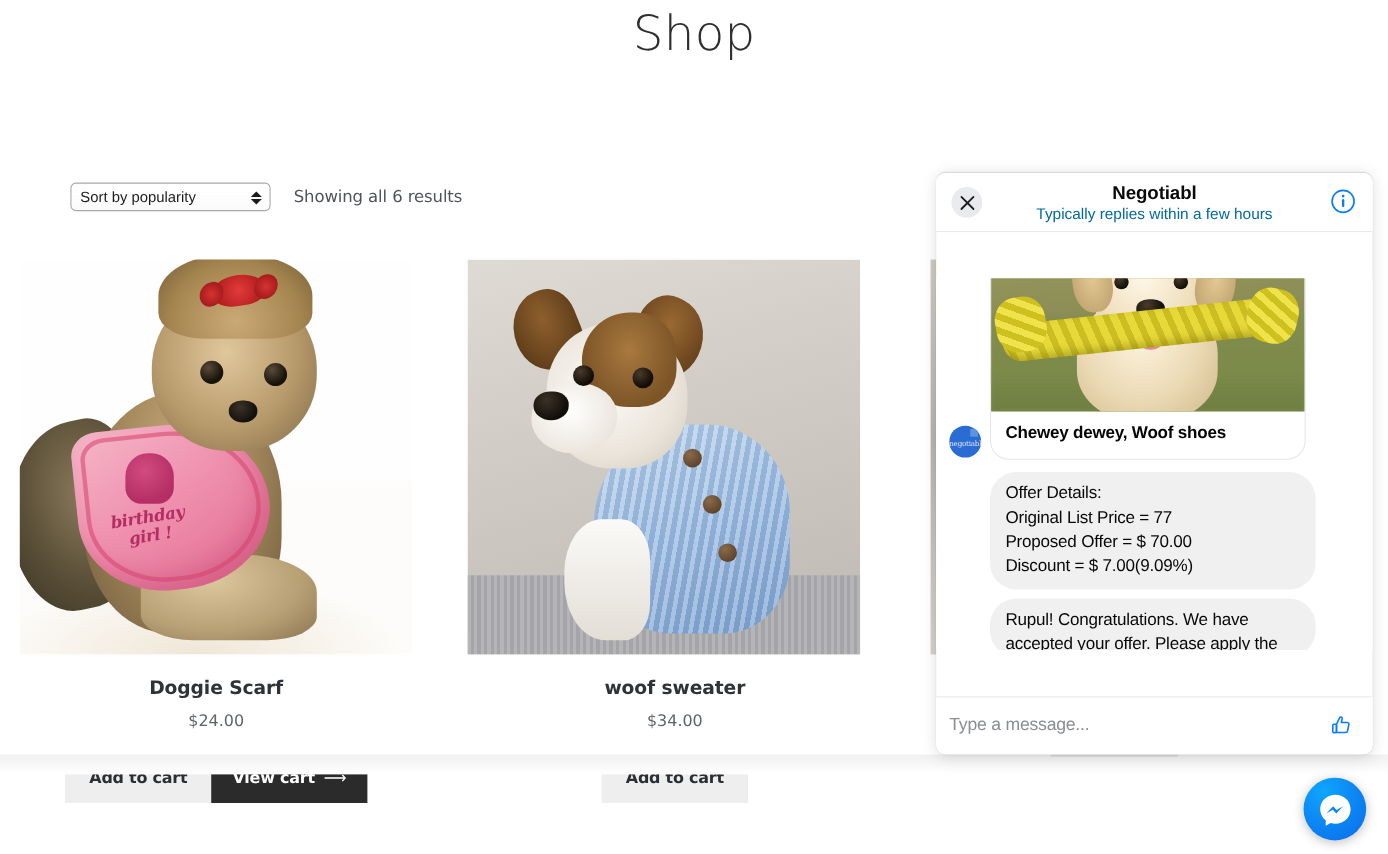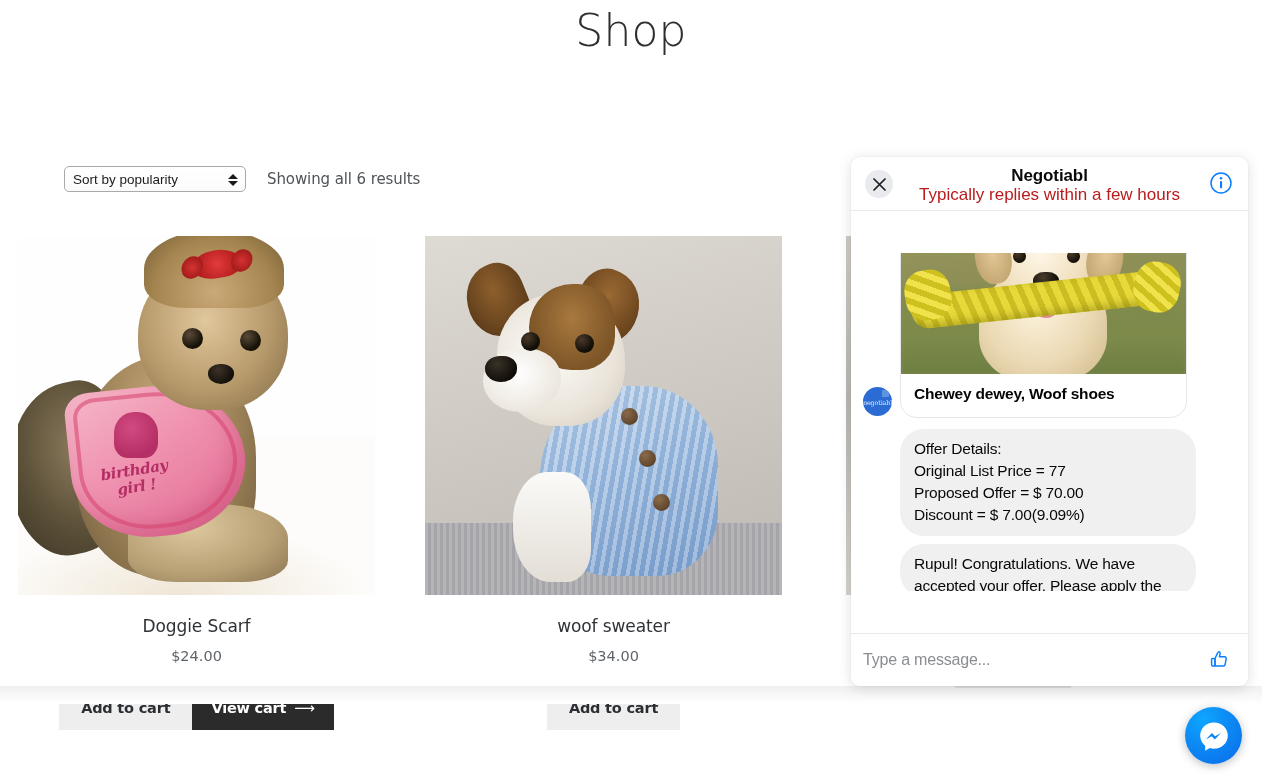--- a/index.html
+++ b/index.html
@@ -97,21 +97,21 @@
     width: 357px;
     height: 359px;
     overflow: hidden;
     position: relative;
     background: #fff;
   }
   .product .title {
     margin-top: 20px;
     font-family: "DejaVu Sans", sans-serif;
     font-size: 17px;
-    font-weight: 400;
+    font-weight: 700;
     color: #2f3337;
     line-height: 22px;
     letter-spacing: -0.1px;
   }
   .product .price {
     margin-top: 11px;
     font-family: "DejaVu Sans", sans-serif;
     font-size: 14.5px;
     color: #5f6469;
   }
@@ -333,22 +333,22 @@
     background: #fff;
   }
   .chat-title {
     font-size: 17px;
     font-weight: 700;
     color: #0a0a0a;
     line-height: 20px;
     letter-spacing: -0.1px;
   }
   .chat-subtitle {
-    font-size: 17px;
-    color: #b91c1c;
+    font-size: 14px;
+    color: #0369a1;
     line-height: 15px;
     margin-top: 1px;
     text-align: right;
   }
   .close-btn {
     position: absolute;
     left: 14px;
     top: 13px;
     width: 28px; height: 28px;
     border-radius: 50%;

